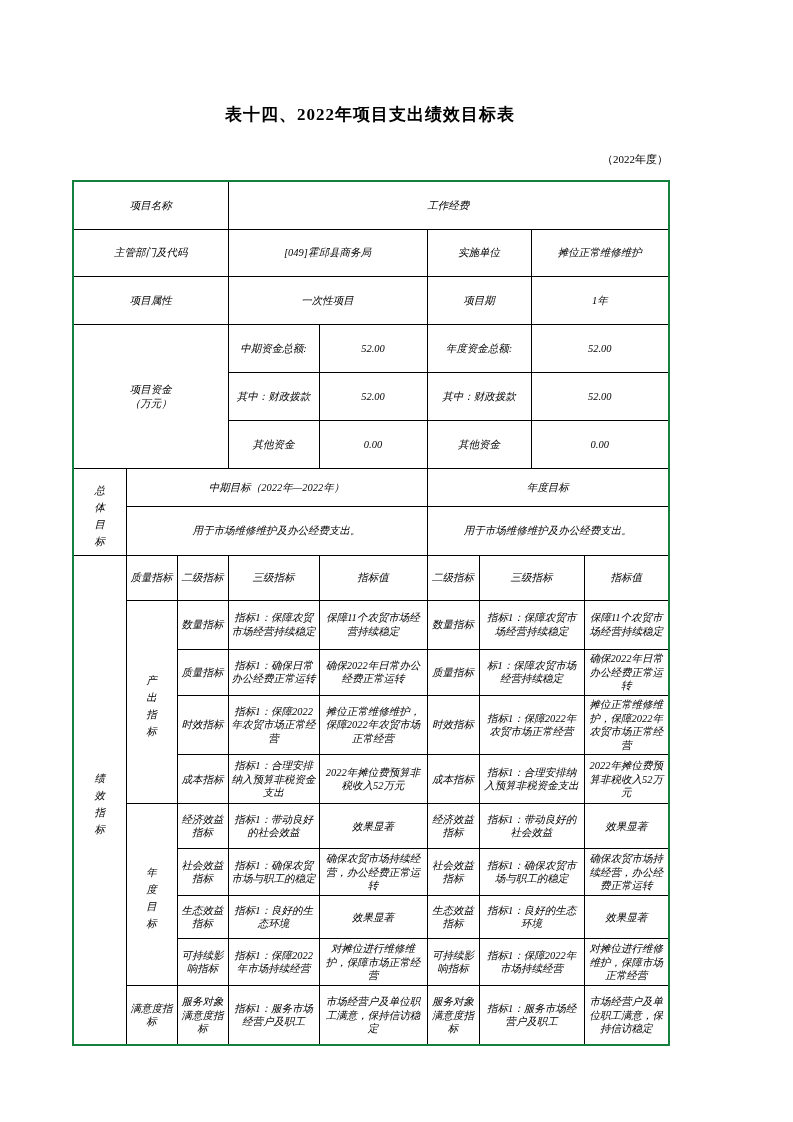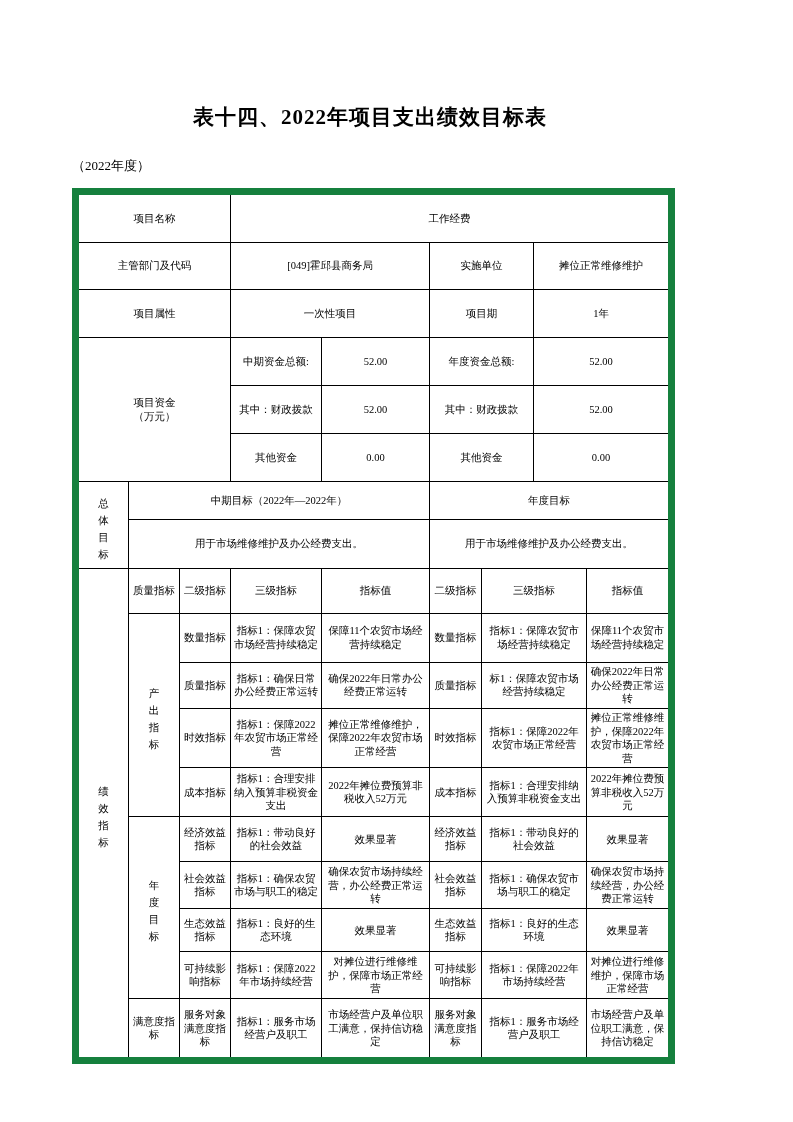--- a/index.html
+++ b/index.html
@@ -8,35 +8,36 @@
     width:793px;height:1122px;
     background:#ffffff;
     color:#000;
     font-family:"Liberation Serif","DejaVu Serif",serif;
     overflow:hidden;
   }
   .content{width:596px;margin-left:72px;}
   .doc-title{
     padding-top:103px;
     text-align:center;
-    font-size:21px;
+    font-size:17px;
     font-weight:bold;
     letter-spacing:1px;
   }
   .doc-subtitle{
     margin-top:26px;
     margin-bottom:13px;
-    text-align:left;
-    font-size:13px;
+    text-align:right;
+    font-size:11px;
   }
   table.main{
     border-collapse:collapse;
     table-layout:fixed;
     width:596px;
-    border:7px solid #15803d;
+    border:2px solid #15803d;
+    font-style:italic;
   }
   table.main td{
     border:1px solid #000;
     padding:2px 3px;
     text-align:center;
     vertical-align:middle;
     font-size:10.5px;
     line-height:1.3;
     word-break:break-all;
     overflow:hidden;

